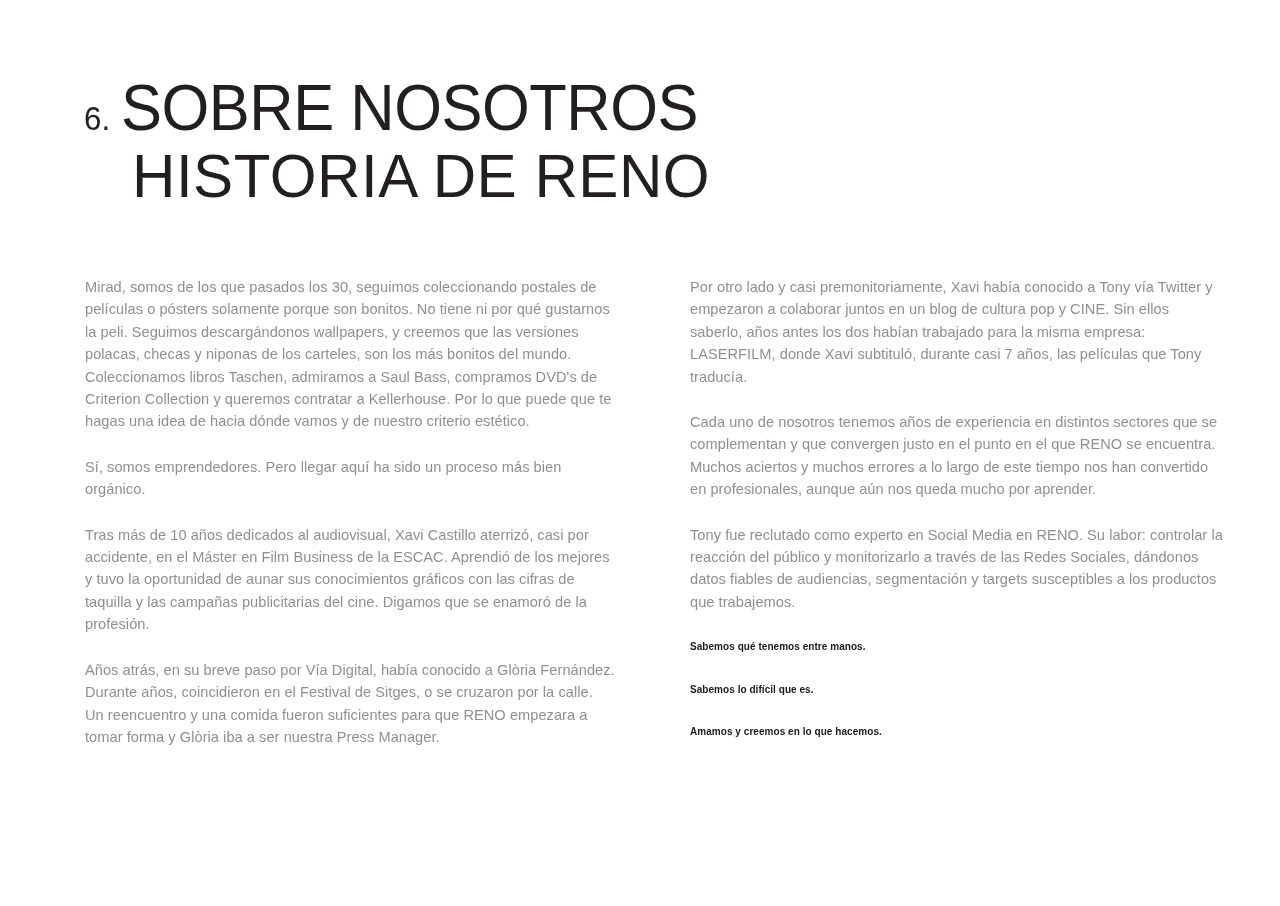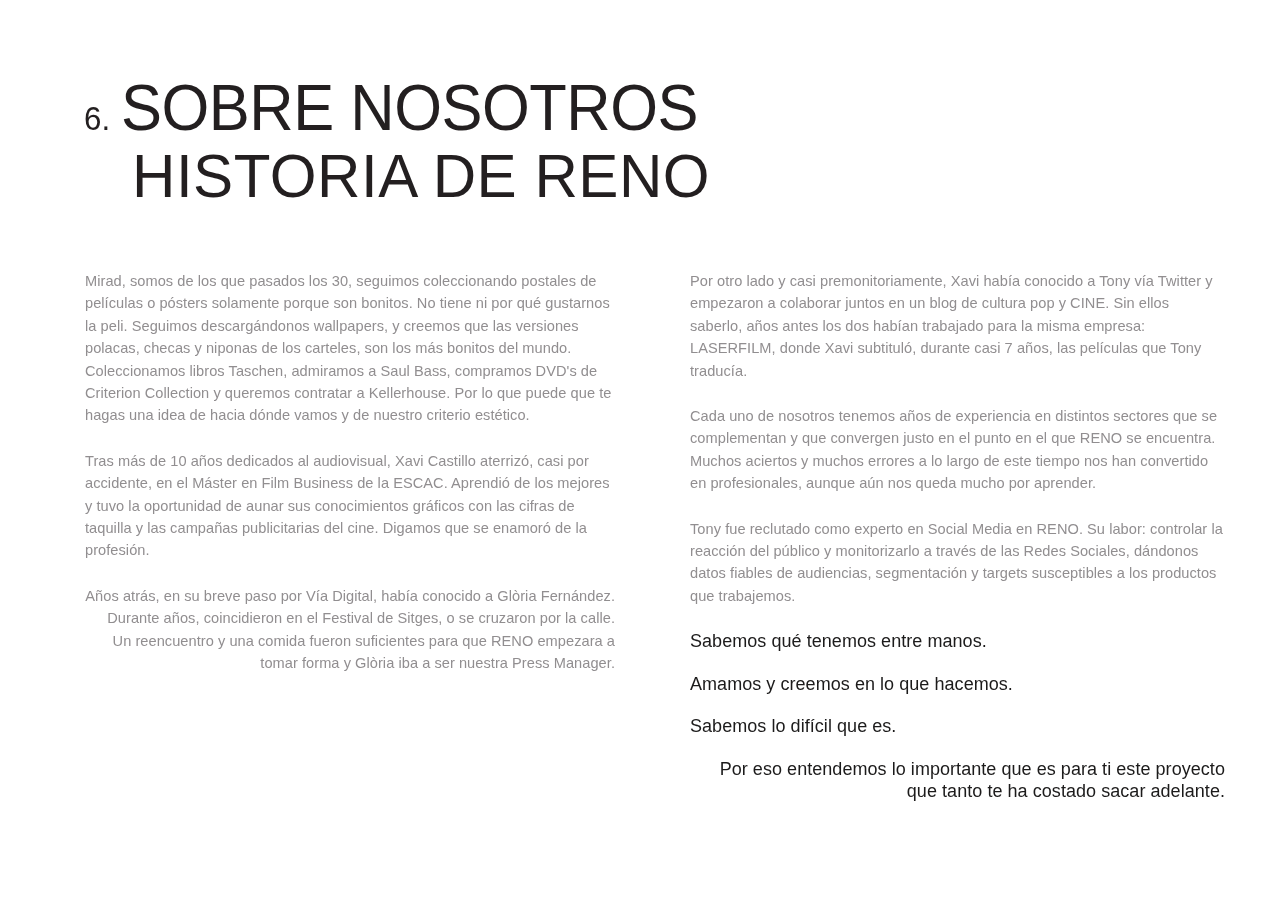--- a/index.html
+++ b/index.html
@@ -87,67 +87,67 @@
     left: 85px;
     width: 530px;
   }
 
   .col-right {
     left: 690px;
     width: 535px;
   }
 
   p.body-par {
-    margin: 12px 0 23px 0;
+    margin: 18px 0 23px 0;
     font-size: 14.6px;
     font-weight: 300;
     line-height: 22.4px;
     color: #918e90;
     letter-spacing: 0.05px;
   }
 
   p.bold-par {
     margin: 0 0 20px 0;
-    font-size: 18px;
-    font-weight: normal;
+    font-size: 10px;
+    font-weight: bold;
     line-height: 22.4px;
     color: #1c1b1b;
     letter-spacing: 0.05px;
   }
 
   p.bold-par.first { margin-top: 6px; }
   p.body-par:last-child,
-  p.bold-par:last-child { margin-bottom: 0; text-align: right; }
+  p.bold-par:last-child { margin-bottom: 0; }
 </style>
 </head>
 <body>
 
 <div class="page">
 
   <div class="heading-block">
     <div class="heading-line-1">
       <span class="heading-number">6.</span>
       <span class="heading-title">SOBRE NOSOTROS</span>
     </div>
     <div class="heading-line-2">HISTORIA DE RENO</div>
   </div>
 
   <div class="columns">
 
     <div class="col col-left">
       <p class="body-par">Mirad, somos de los que pasados los 30, seguimos coleccionando postales de películas o pósters solamente porque son bonitos. No tiene ni por qué gustarnos la peli. Seguimos descargándonos wallpapers, y creemos que las versiones polacas, checas y niponas de los carteles, son los más bonitos del mundo. Coleccionamos libros Taschen, admiramos a Saul Bass, compramos DVD's de Criterion Collection y queremos contratar a Kellerhouse. Por lo que puede que te hagas una idea de hacia dónde vamos y de nuestro criterio estético.</p>
+      <p class="body-par">Sí, somos emprendedores. Pero llegar aquí ha sido un proceso más bien orgánico.</p>
       <p class="body-par">Tras más de 10 años dedicados al audiovisual, Xavi Castillo aterrizó, casi por accidente, en el Máster en Film Business de la ESCAC. Aprendió de los mejores y tuvo la oportunidad de aunar sus conocimientos gráficos con las cifras de taquilla y las campañas publicitarias del cine. Digamos que se enamoró de la profesión.</p>
       <p class="body-par">Años atrás, en su breve paso por Vía Digital, había conocido a Glòria Fernández. Durante años, coincidieron en el Festival de Sitges, o se cruzaron por la calle. Un reencuentro y una comida fueron suficientes para que RENO empezara a tomar forma y Glòria iba a ser nuestra Press Manager.</p>
     </div>
 
     <div class="col col-right">
       <p class="body-par">Por otro lado y casi premonitoriamente, Xavi había conocido a Tony vía Twitter y empezaron a colaborar juntos en un blog de cultura pop y CINE. Sin ellos saberlo, años antes los dos habían trabajado para la misma empresa: LASERFILM, donde Xavi subtituló, durante casi 7 años, las películas que Tony traducía.</p>
       <p class="body-par">Cada uno de nosotros tenemos años de experiencia en distintos sectores que se complementan y que convergen justo en el punto en el que RENO se encuentra. Muchos aciertos y muchos errores a lo largo de este tiempo nos han convertido en profesionales, aunque aún nos queda mucho por aprender.</p>
       <p class="body-par">Tony fue reclutado como experto en Social Media en RENO. Su labor: controlar la reacción del público y monitorizarlo a través de las Redes Sociales, dándonos datos fiables de audiencias, segmentación y targets susceptibles a los productos que trabajemos.</p>
       <p class="bold-par first">Sabemos qué tenemos entre manos.</p>
+      <p class="bold-par">Sabemos lo difícil que es.</p>
       <p class="bold-par">Amamos y creemos en lo que hacemos.</p>
-      <p class="bold-par">Sabemos lo difícil que es.</p>
-      <p class="bold-par">Por eso entendemos lo importante que es para ti este proyecto que tanto te ha costado sacar adelante.</p>
     </div>
 
   </div>
 
 </div>
 
 </body></html>

